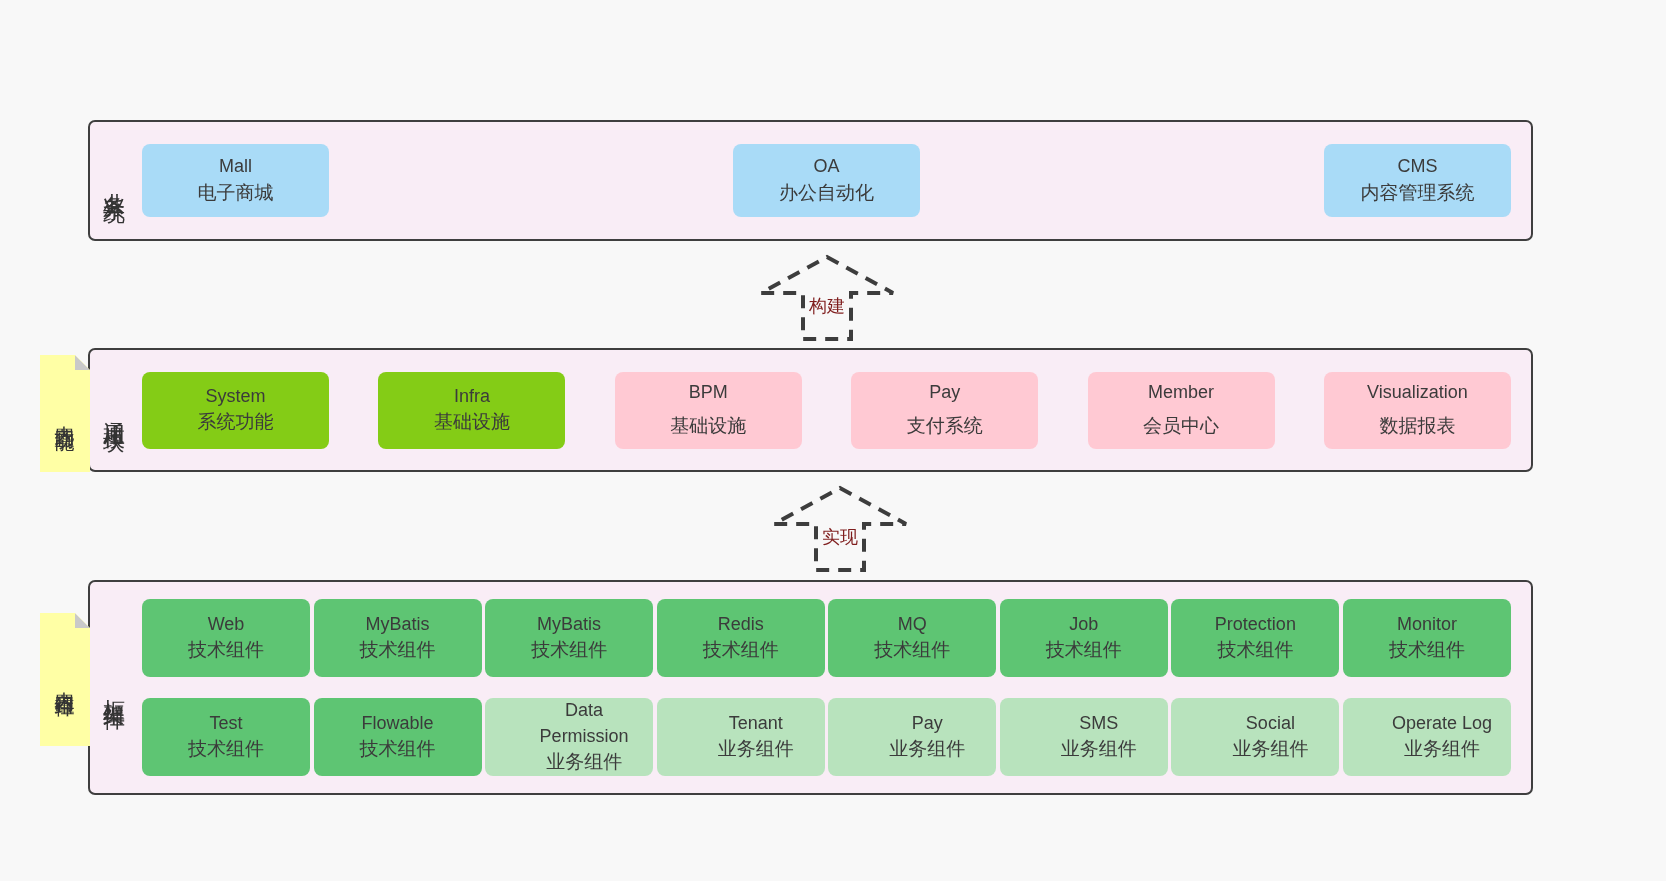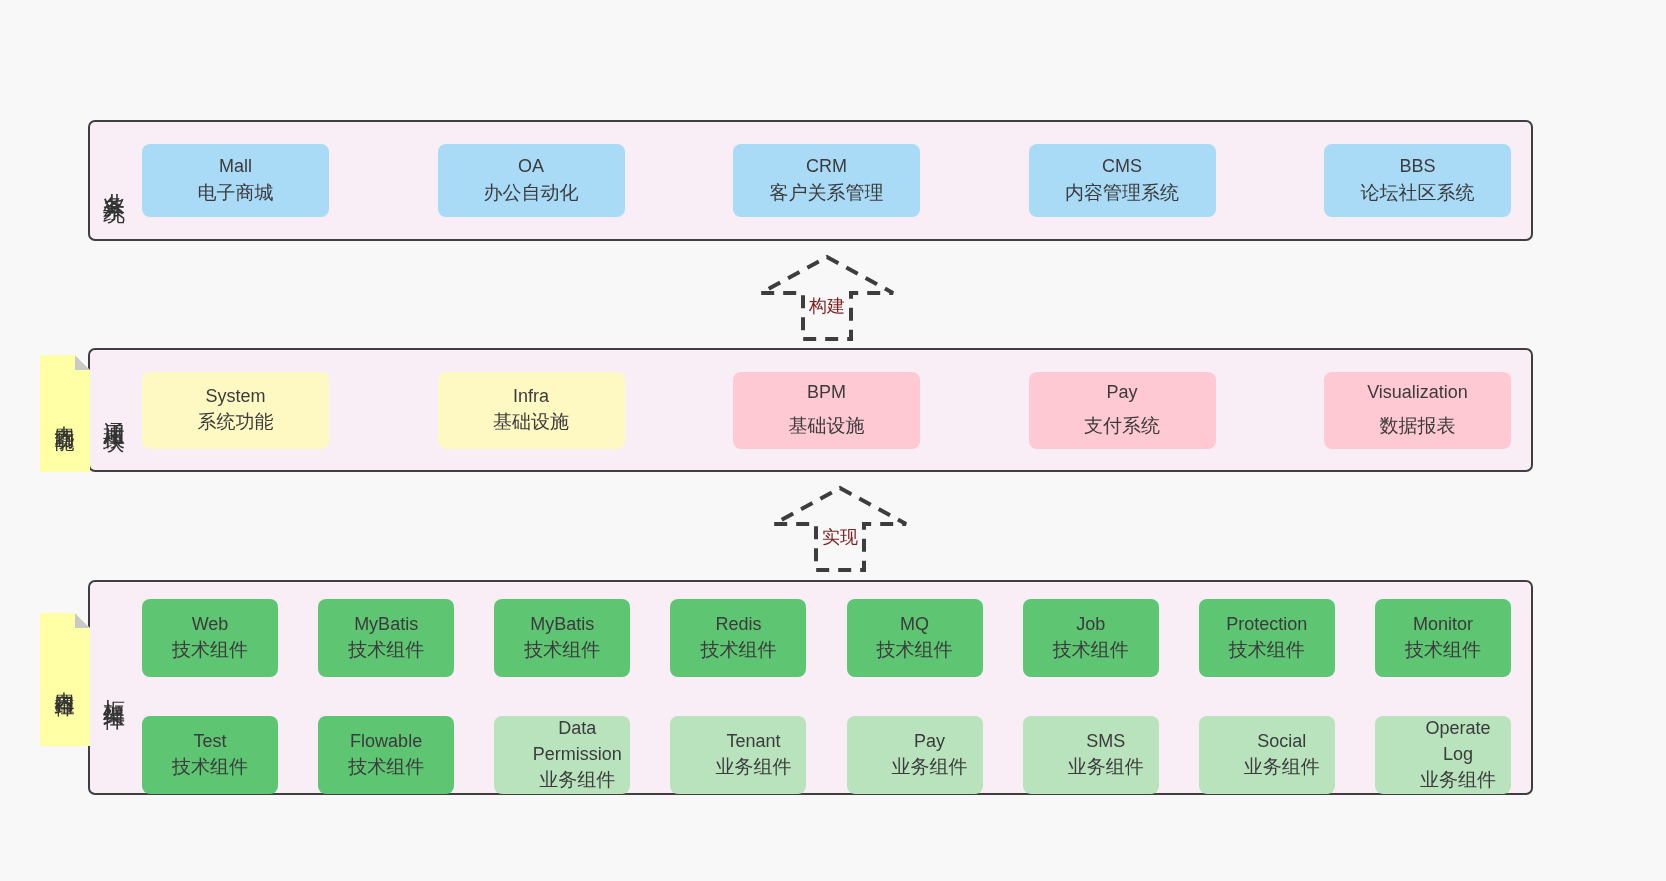--- a/index.html
+++ b/index.html
@@ -36,24 +36,24 @@
 
   .box {
     border-radius:8px;
     display:flex; flex-direction:column; align-items:center; justify-content:center;
     text-align:center; line-height:1.42; padding:4px 6px;
   }
   .box .name { font-size:18px; }
   .box .desc { font-size:19px; }
   #layer-business .box   { width:187px; height:73px; }
   #layer-modules .box    { width:187px; height:77px; }
-  #layer-components .box { width:136px; height:78px;margin-top:18px; }
+  #layer-components .box { width:168px; height:78px; }
 
   .blue       { background:#a9dbf7; }
-  .red        { background:#fef9c3; }
+  .red        { background:#84cc16; }
   .pink       { background:#ffc9d3;gap:8px; }
   .green      { background:#5ec573; }
   .lightgreen { background:#b8e3bd;padding-left:36px; }
 
   
   .arrow-wrap { position:absolute; width:140px; height:90px; }
   #arrow-build     { left:757px; top:253px; }
   #arrow-implement { left:770px; top:484px; }
   .arrow-wrap svg { position:absolute; left:0; top:0; }
   .arrow-label {
@@ -92,34 +92,26 @@
         <span class="name">Mall</span>
         <span class="desc">电子商城</span>
       </div>
 
       <div class="box blue">
         <span class="name">OA</span>
         <span class="desc">办公自动化</span>
       </div>
 
 
-      <div class="box blue">
-        <span class="name">CRM</span>
-        <span class="desc">客户关系管理</span>
-      </div>
 
       <div class="box blue">
         <span class="name">CMS</span>
         <span class="desc">内容管理系统</span>
       </div>
 
-      <div class="box blue">
-        <span class="name">BBS</span>
-        <span class="desc">论坛社区系统</span>
-      </div>
     </div>
 </div>
 
 <div class="arrow-wrap" id="arrow-build">
   <svg width="140" height="90" viewBox="0 0 140 90">
     <polygon points="70,4 136,40 94,40 94,86 46,86 46,40 4,40" fill="none" stroke="#3d3d3d" stroke-width="4" stroke-dasharray="13 9"></polygon>
   </svg>
   <span class="arrow-label">构建</span>
 </div>
 
@@ -145,20 +137,24 @@
       <div class="box pink">
         <span class="name">BPM</span>
         <span class="desc">基础设施</span>
       </div>
 
       <div class="box pink">
         <span class="name">Pay</span>
         <span class="desc">支付系统</span>
       </div>
 
+      <div class="box pink">
+        <span class="name">Member</span>
+        <span class="desc">会员中心</span>
+      </div>
 
       <div class="box pink">
         <span class="name">Visualization</span>
         <span class="desc">数据报表</span>
       </div>
     </div>
 </div>
 
 <div class="arrow-wrap" id="arrow-implement">
   <svg width="140" height="90" viewBox="0 0 140 90">

